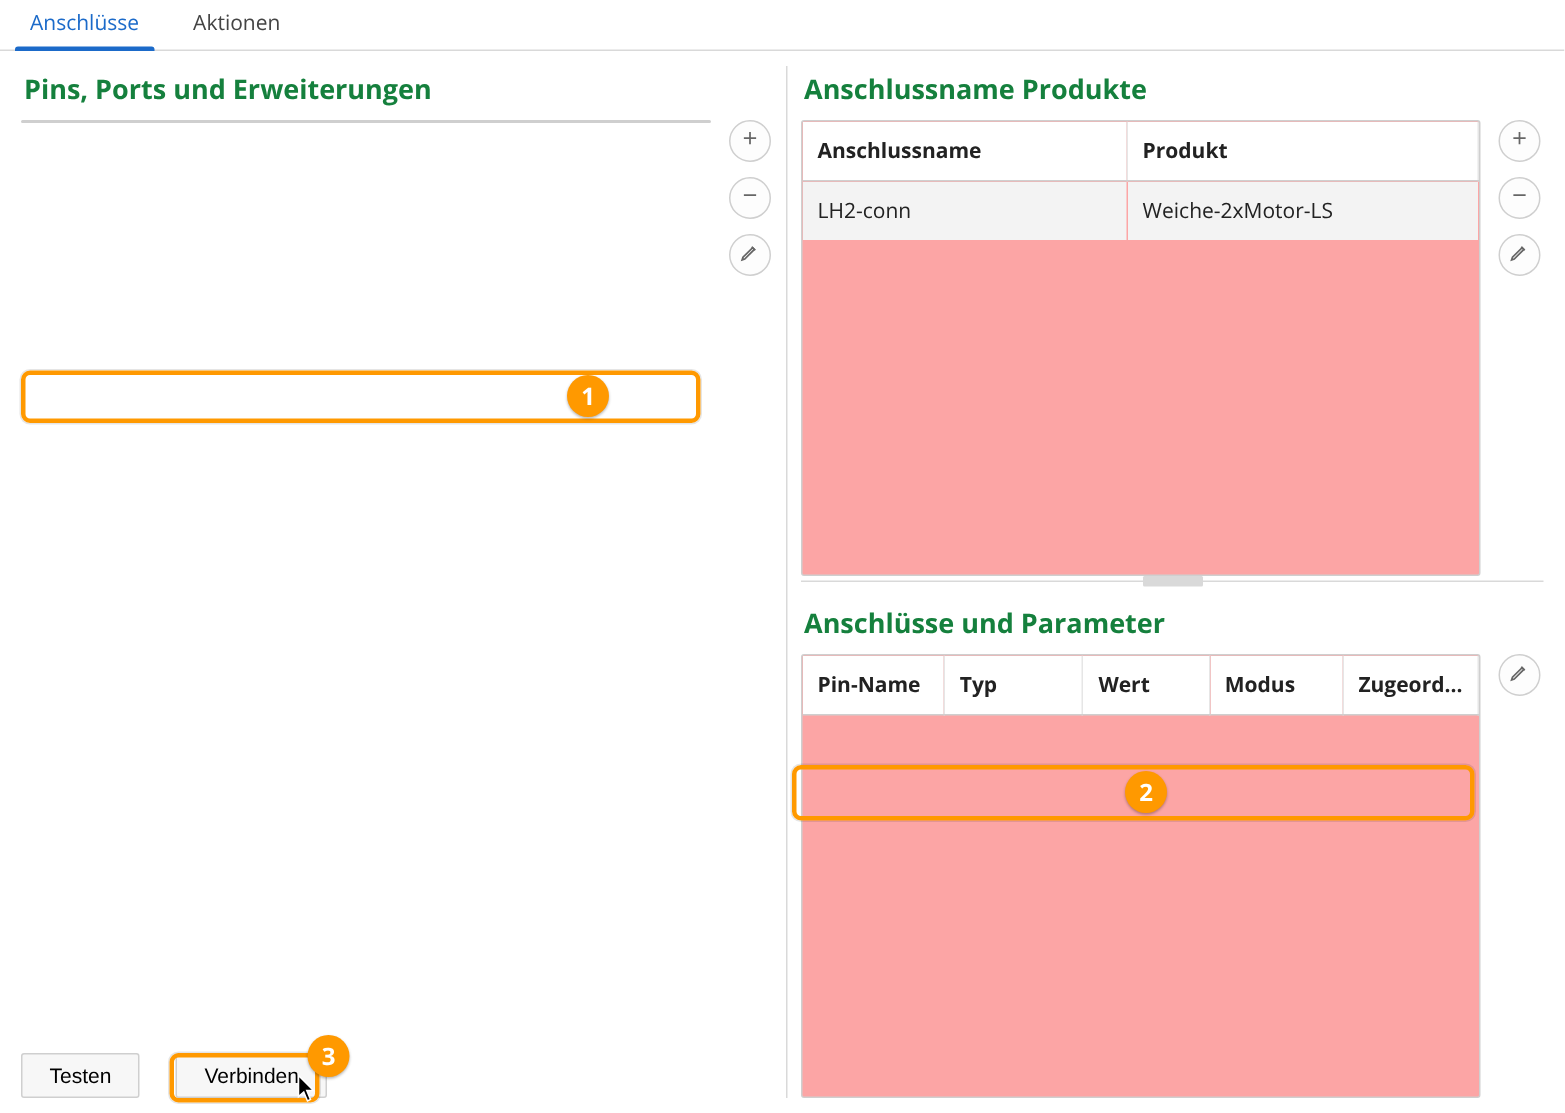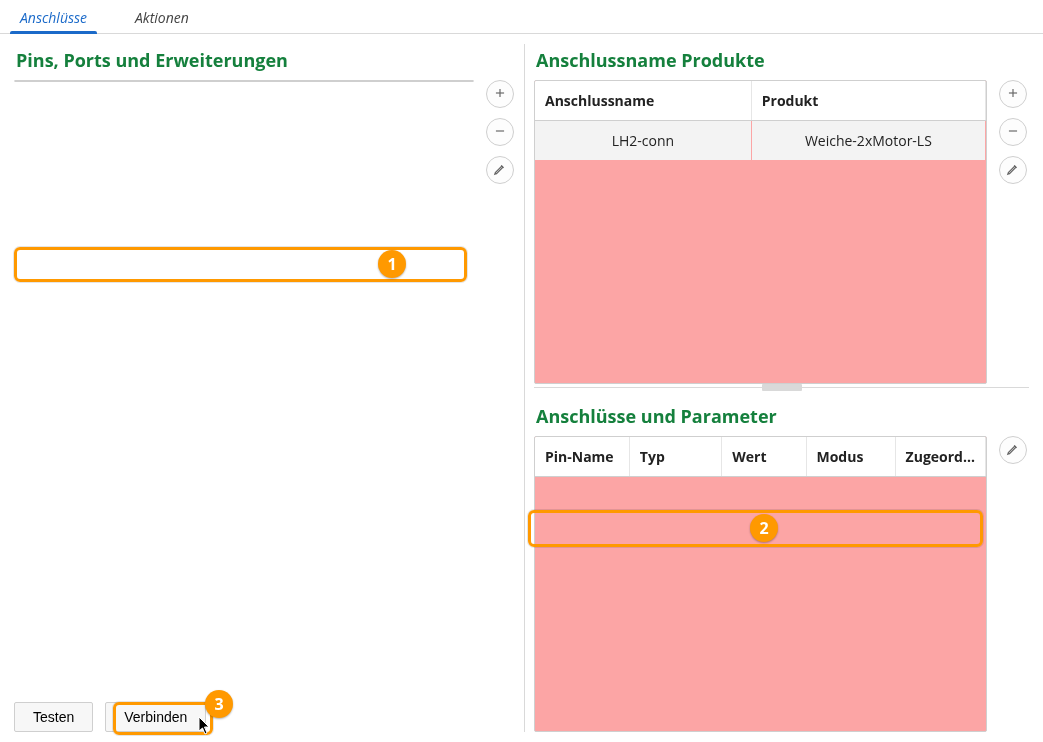--- a/index.html
+++ b/index.html
@@ -1,52 +1,52 @@
 <!DOCTYPE html>
 <html><head>
 <meta charset="utf-8">
 <style>
   * { box-sizing: border-box; }
   html, body { margin:0; padding:0; font-family: "Segoe UI", "Open Sans", Arial, sans-serif; font-size:14px; color:#222; background:#fff; }
   .page { width:1043px; height:742px; position:relative; background:#fff; }
 
   
-  .tabs { display:flex; height:34px; border-bottom:1px solid #d9d9d9; padding:0 8px; gap:24px; font-style:italic;}
+  .tabs { display:flex; height:34px; border-bottom:1px solid #d9d9d9; padding:0 8px; gap:12px; align-items:flex-end;}
   .tab { padding:8px 12px 8px; cursor:pointer; color:#444; position:relative;}
   .tab.active { color:#1b6ac9; }
   .tab.active::after { content:""; position:absolute; left:2px; right:2px; bottom:-1px; height:3px; background:#1b6ac9; border-radius:2px 2px 0 0;}
 
   
   .content { display:flex; position:absolute; top:34px; bottom:0; left:0; right:0; padding:10px 14px 10px 14px; gap:6px;}
   .col-left  { width:502px; display:flex; flex-direction:column; position:relative;}
   .col-right { flex:1; display:flex; flex-direction:column; position:relative;}
   .splitter  { width:6px; background:transparent; position:relative;}
   .splitter::before{content:""; position:absolute; left:2px; top:0; bottom:0; width:1px; background:#d9d9d9;}
 
   h2.section { font-size:18px; font-weight:700; margin:4px 0 8px 2px; color:#15803d;}
 
   
   .panel { border:1px solid #cfcfcf; border-radius:2px; background:#fff; overflow:hidden; position:relative;}
   .tree-panel { flex:1; min-height:0;}
   .tree { position:absolute; inset:0; overflow:auto; padding:4px 0;}
   
   
-  .btn-row { display:flex; gap:12px; margin-top:10px; align-items:center; }
+  .btn-row { display:flex; gap:24px; margin-top:10px; align-items:center; }
   .btn { border:1px solid #cfcfcf; background:#f7f7f7; padding:6px 18px; cursor:pointer; font-size:14px; border-radius:2px;}
 
   
   .products-area { height:340px; display:flex; flex-direction:column;}
   .params-area { flex:1; display:flex; flex-direction:column; margin-top:8px;}
   .splitter-h { height:8px; position:relative;}
   .splitter-h::before{content:""; position:absolute; left:0; right:0; top:3px; height:1px; background:#d9d9d9;}
   .splitter-handle { position:absolute; left:50%; top:0; transform:translateX(-50%); width:40px; height:7px; background:#d9d9d9; border-radius:1px;}
   .table-panel { position:absolute; inset:0; border:1px solid #cfcfcf; border-radius:2px; overflow:hidden; background:#fca5a5;}
   table { border-collapse:collapse; width:100%;}
   th { text-align:left; font-weight:700; font-size:14px; background:#fff; border-bottom:1px solid #cfcfcf; border-right:1px solid #e6e6e6; padding:10px 10px; white-space:nowrap; overflow:hidden; text-overflow:ellipsis;}
-  td { padding:10px 10px; border-right:1px solid transparent; white-space:nowrap; overflow:hidden; text-overflow:ellipsis;text-align:center;}
+  td { padding:10px 10px; border-right:1px solid transparent; white-space:nowrap; overflow:hidden; text-overflow:ellipsis;}
   tr.zebra { background:#f3f3f3;}
   tr.sel   { background:#eeeeee;}
 
   
   .iconbtn { width:28px; height:28px; border:1px solid #cfcfcf; border-radius:50%; background:#fdfdfd; display:flex; align-items:center; justify-content:center; cursor:pointer; color:#666;}
   .iconbtn svg { width:14px; height:14px; stroke:#666; stroke-width:2; fill:none;}
   .iconcol { position:absolute; top:0; right:-40px; display:flex; flex-direction:column; gap:10px;}
   .left-host { position:relative; flex:1; min-height:0; margin-right:42px;}
   .right-host { position:relative; flex:1; min-height:0; margin-right:42px;}
 

